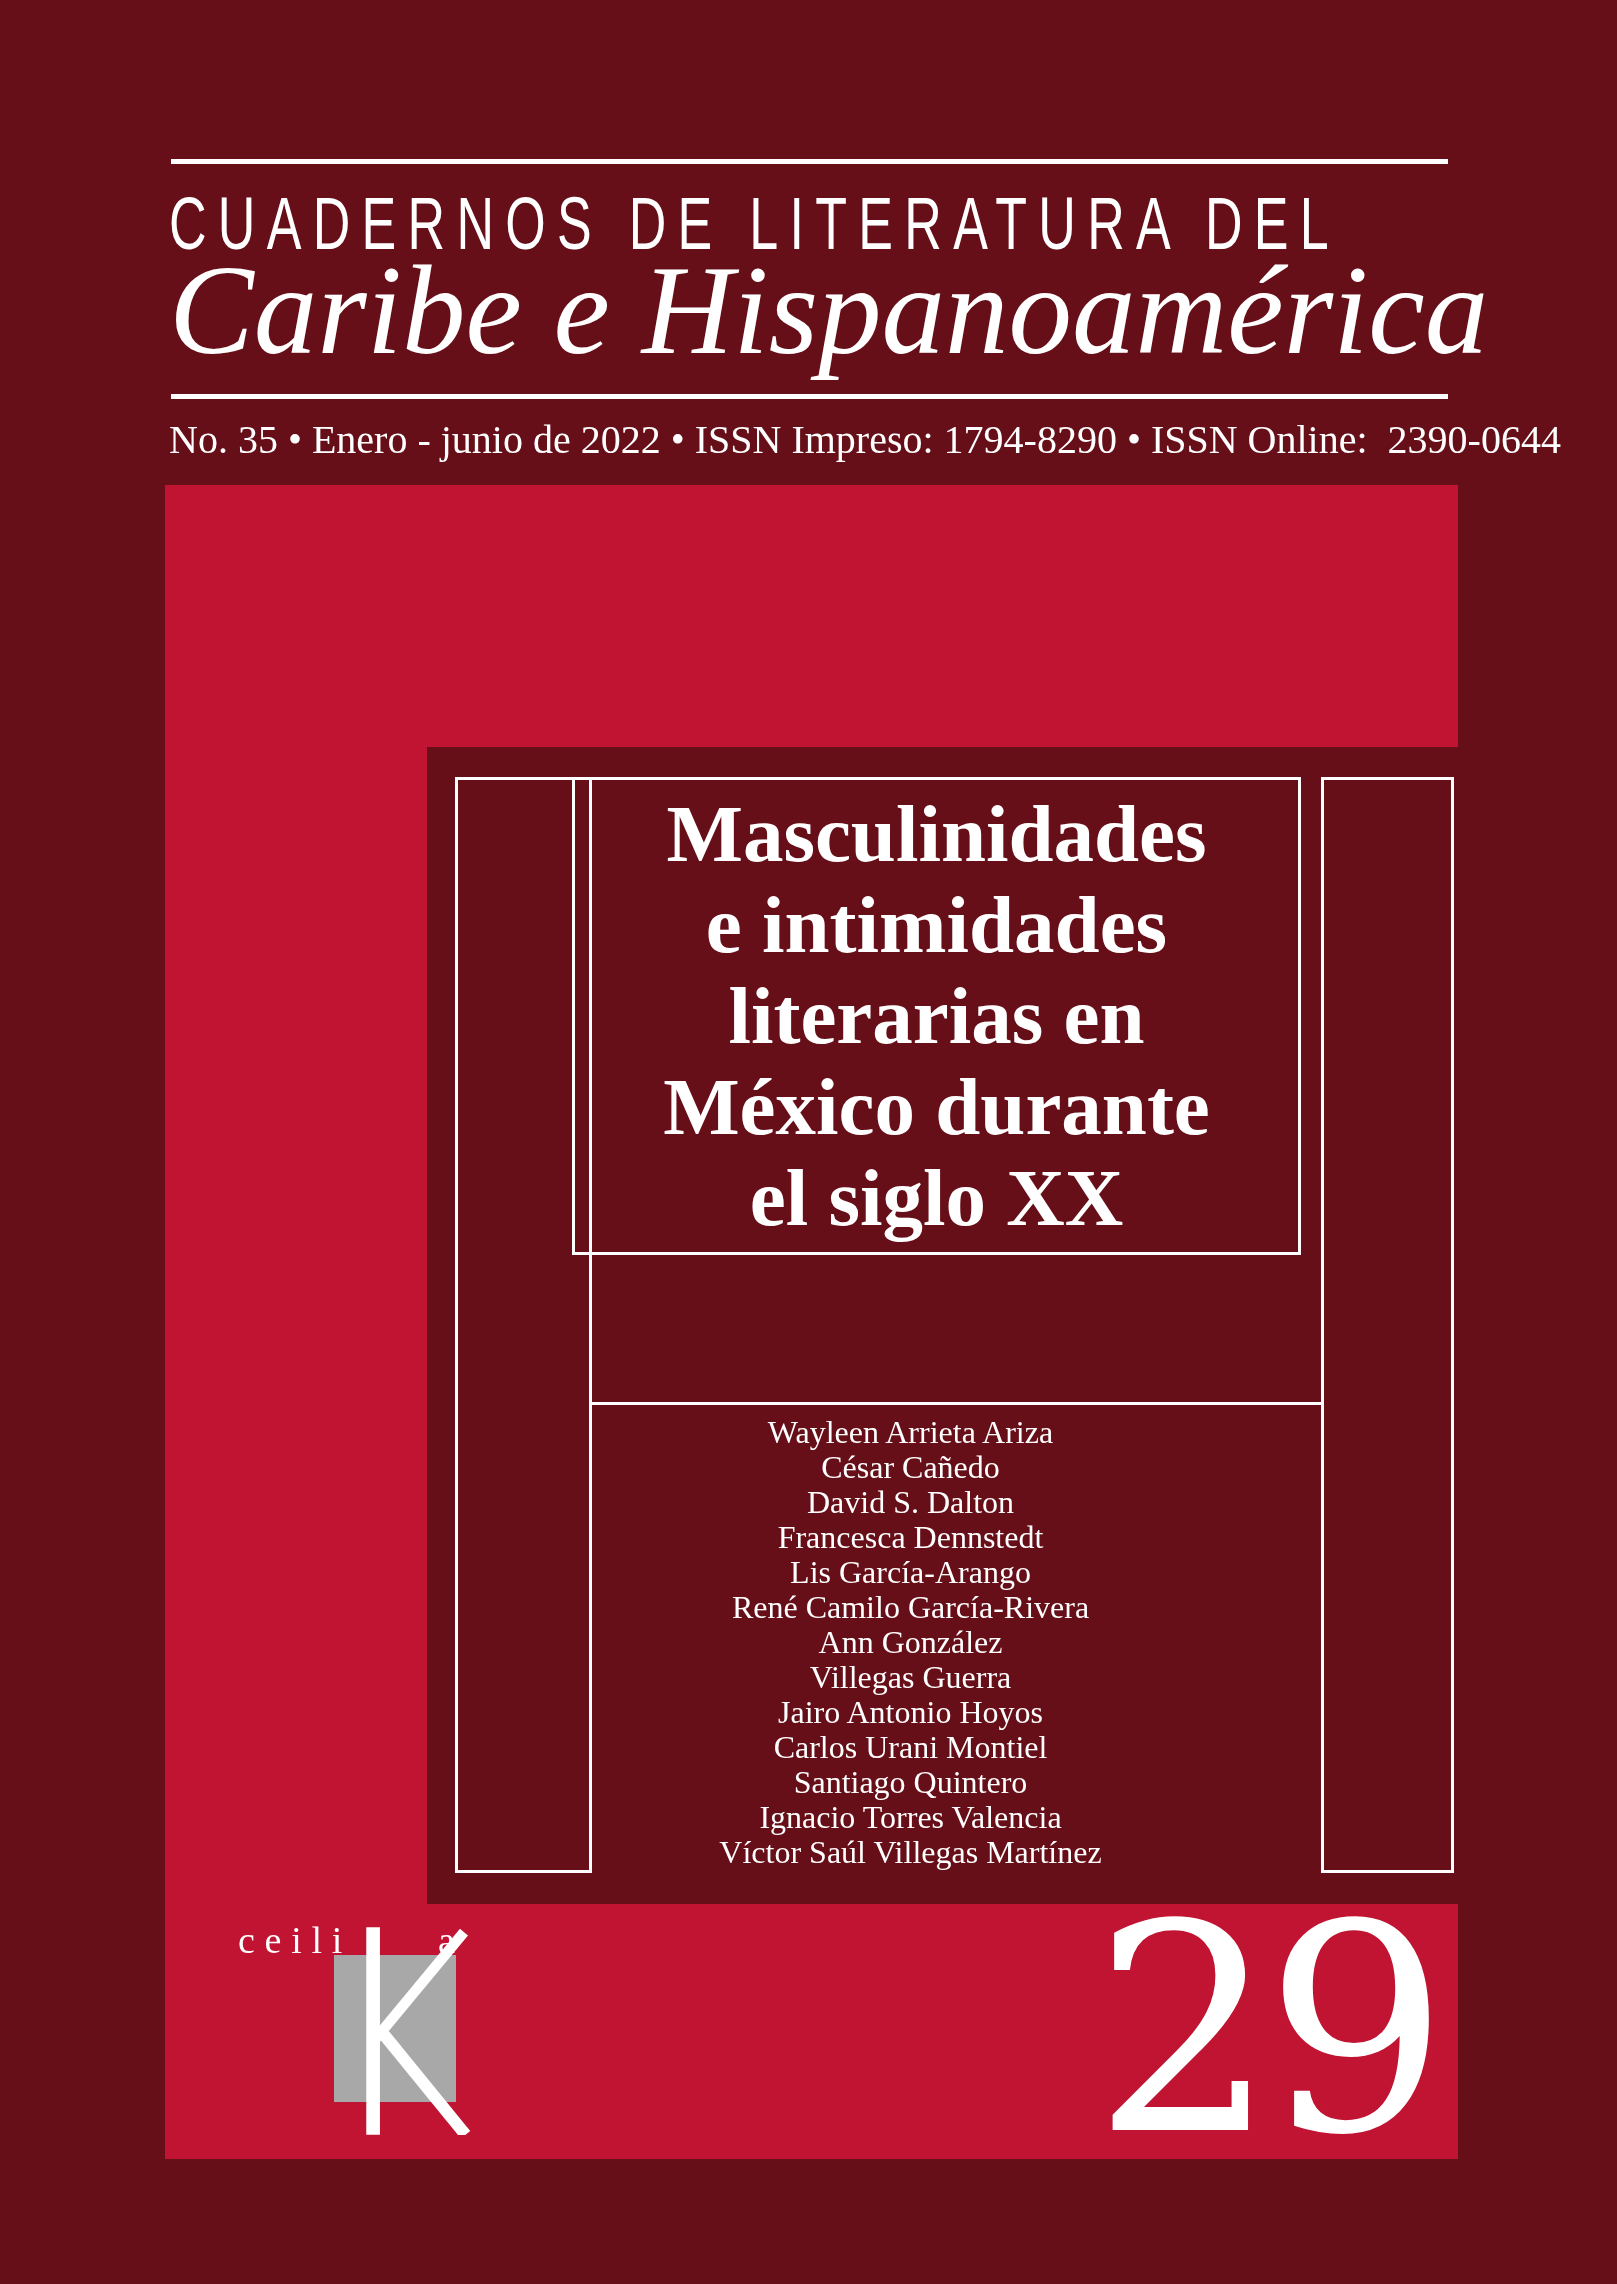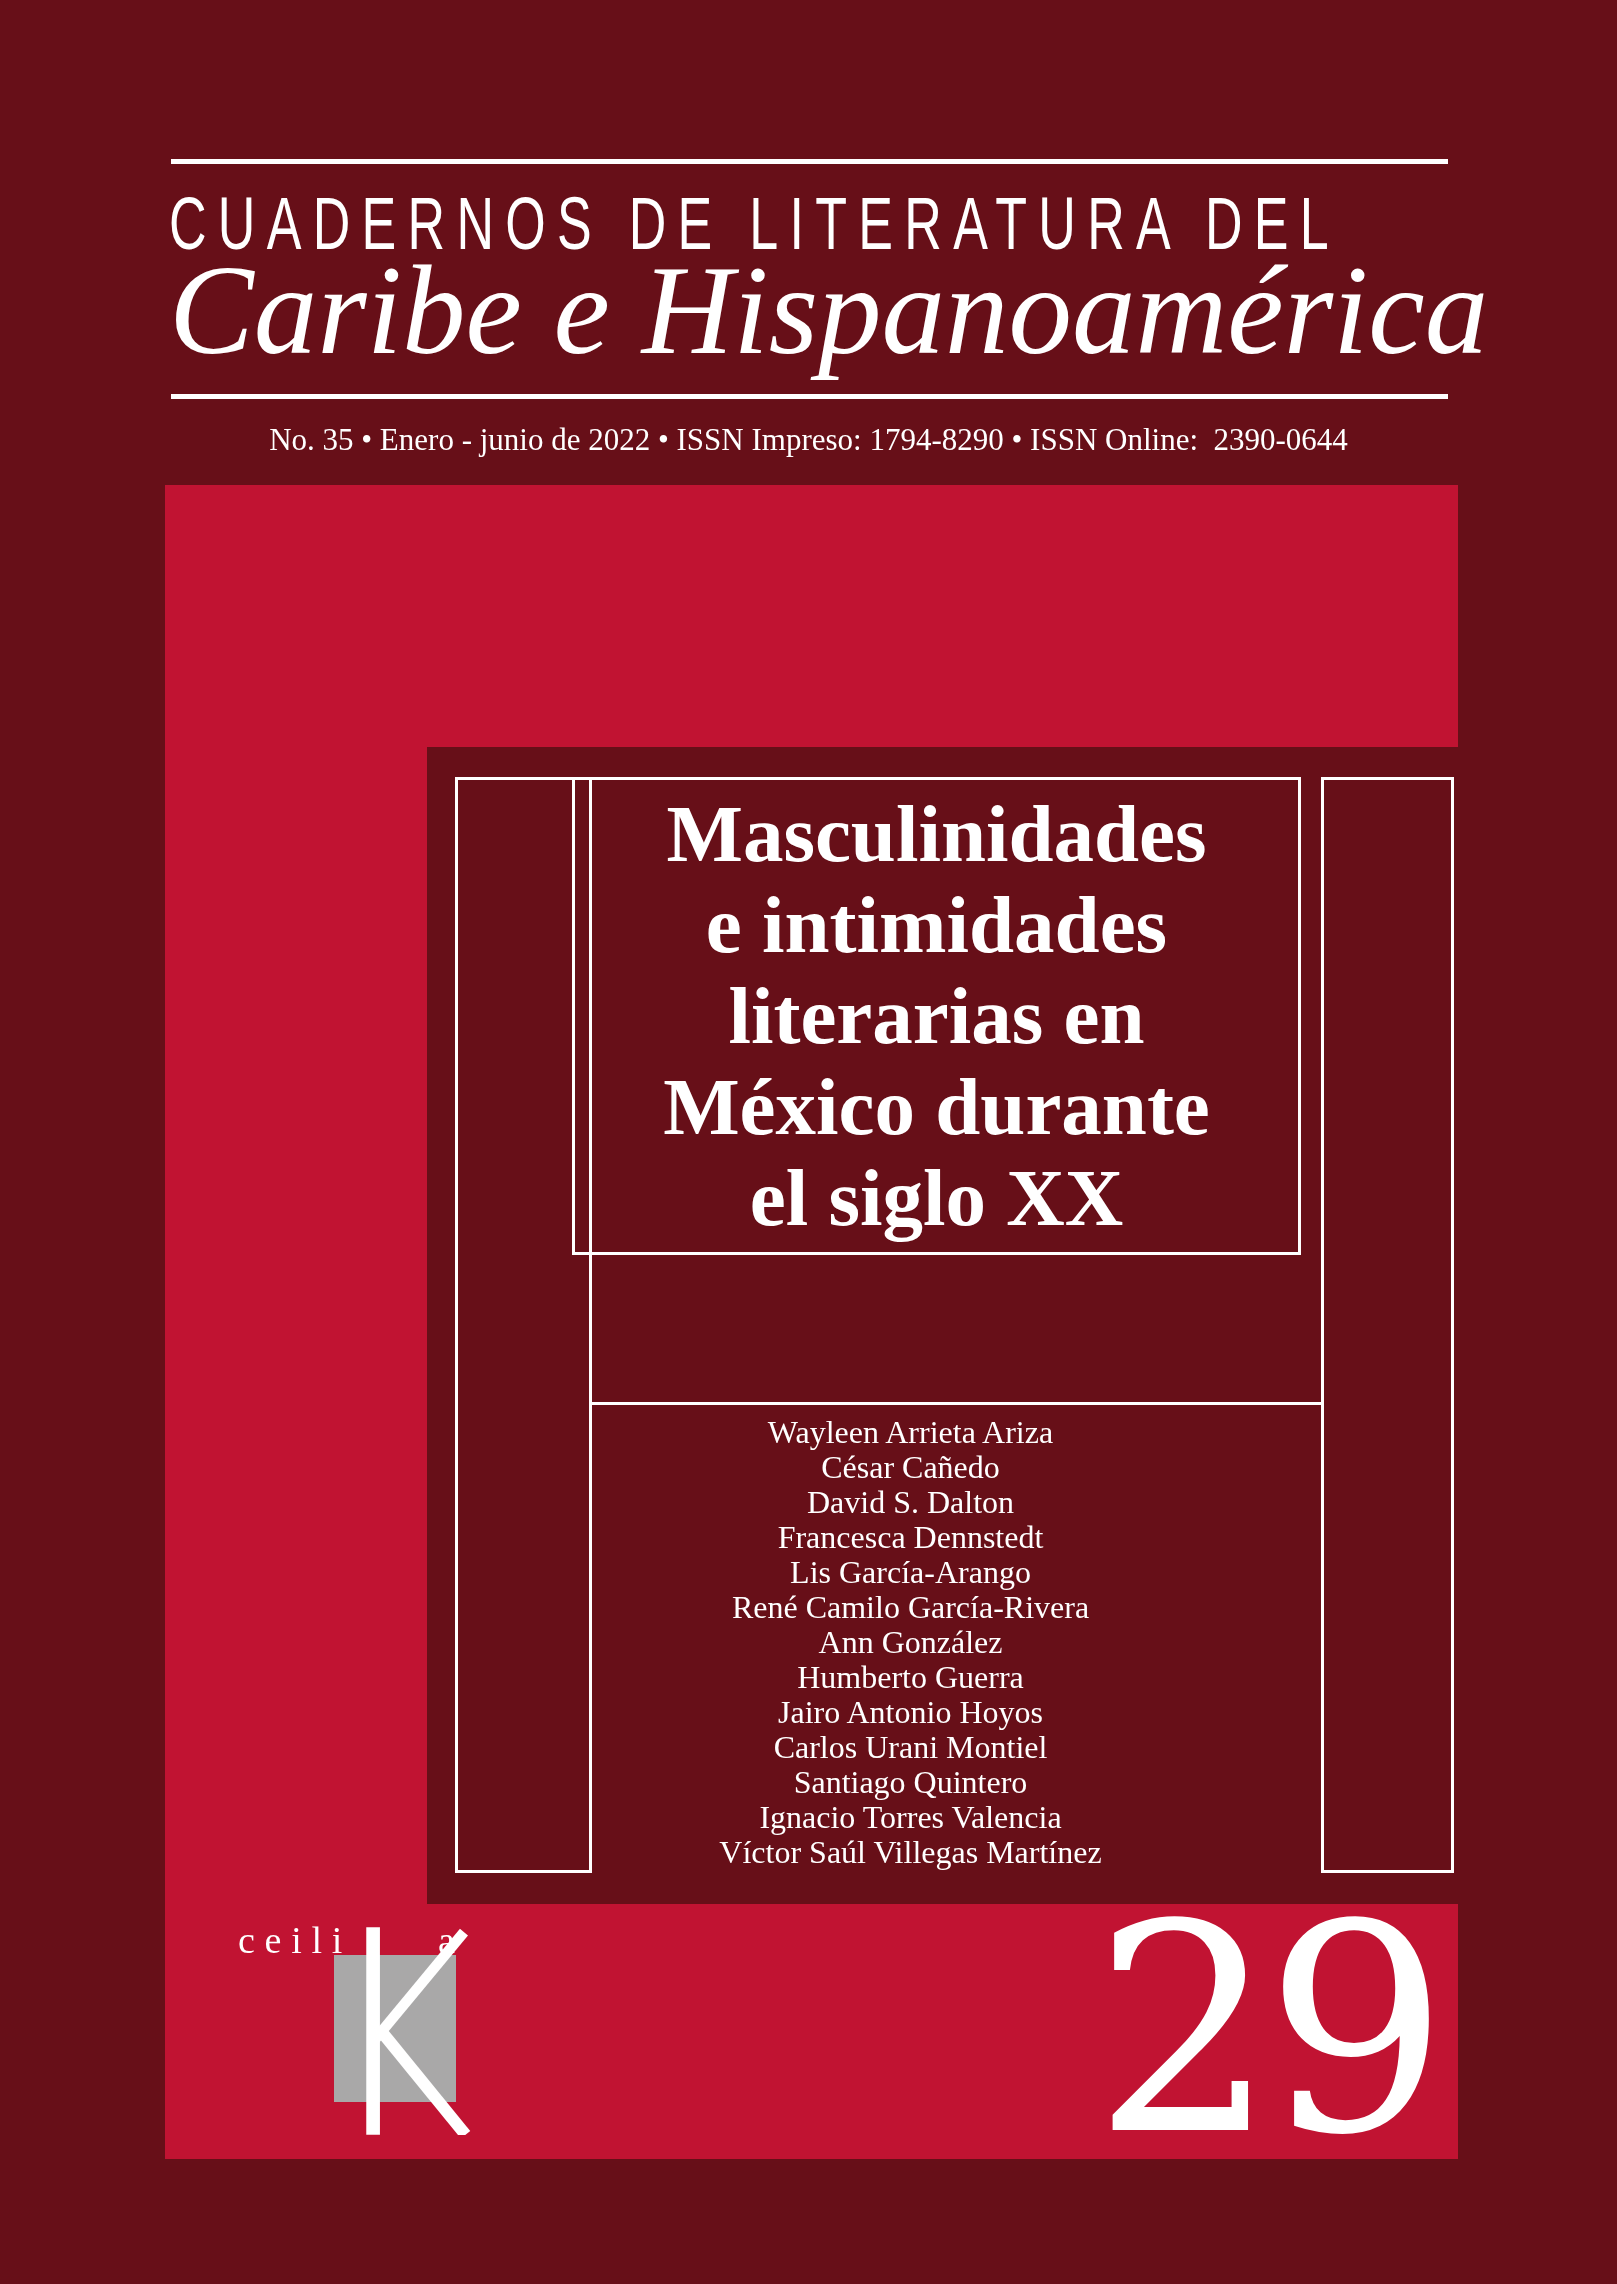--- a/index.html
+++ b/index.html
@@ -53,21 +53,21 @@
     font-style: italic;
     font-size: 127px;
     line-height: 137px;
     white-space: nowrap;
   }
   .issue-info {
     position: absolute;
     left: 169px; top: 415px;
     width: 1279px;
     text-align: center;
-    font-size: 31px;
+    font-size: 40px;
     line-height: 50px;
     white-space: pre;
   }
 
   
   .panel {
     position: absolute;
     left: 165px; top: 485px;
     width: 1293px; height: 1674px;
     background: var(--c-panel);
@@ -191,21 +191,21 @@
 
   <div class="author-rule"></div>
   <div class="authors">
     <div class="author-name">Wayleen Arrieta Ariza</div>
     <div class="author-name">César Cañedo</div>
     <div class="author-name">David S. Dalton</div>
     <div class="author-name">Francesca Dennstedt</div>
     <div class="author-name">Lis García-Arango</div>
     <div class="author-name">René Camilo García-Rivera</div>
     <div class="author-name">Ann González</div>
-    <div class="author-name">Humberto Guerra</div>
+    <div class="author-name">Villegas Guerra</div>
     <div class="author-name">Jairo Antonio Hoyos</div>
     <div class="author-name">Carlos Urani Montiel</div>
     <div class="author-name">Santiago Quintero</div>
     <div class="author-name">Ignacio Torres Valencia</div>
     <div class="author-name">Víctor Saúl Villegas Martínez</div>
   </div>
 
   <div>
     <div class="logo-gray-box"></div>
     <svg class="logo-k" viewBox="0 0 148 258" xmlns="http://www.w3.org/2000/svg">

